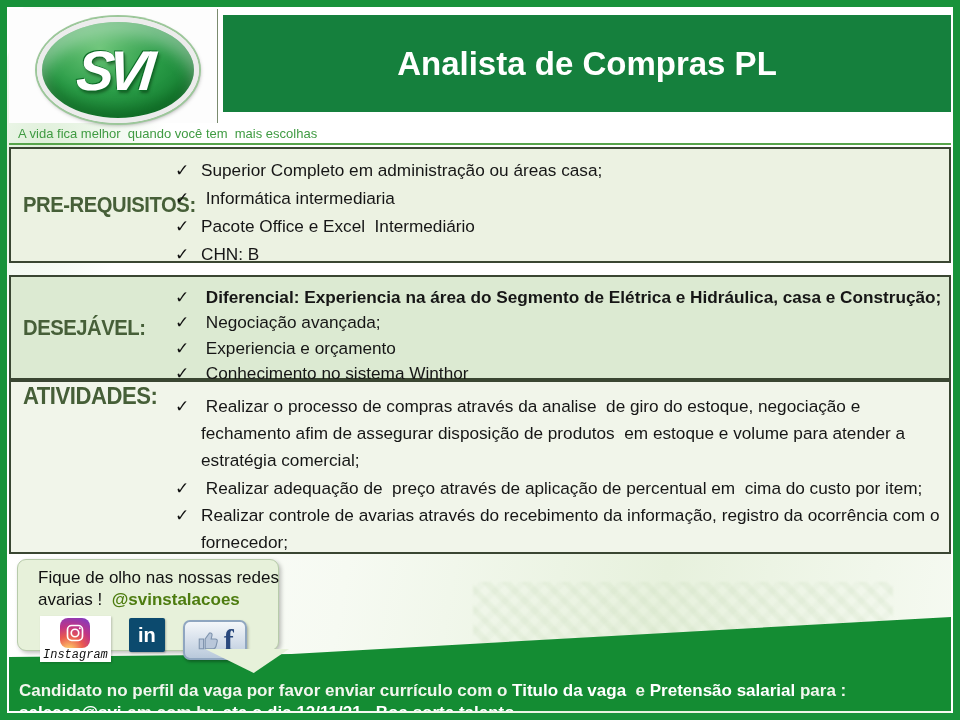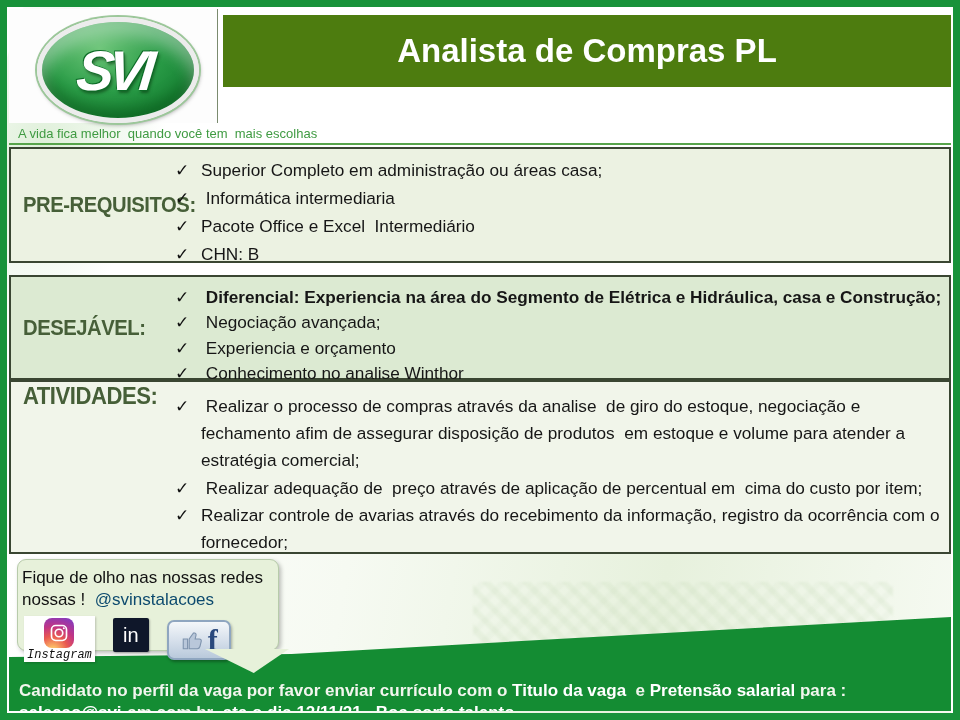--- a/index.html
+++ b/index.html
@@ -21,21 +21,21 @@
     border:5px solid #ececec;
     box-shadow: 0 0 0 2px #9cc79a, inset 0 14px 16px rgba(255,255,255,.40), inset 0 -10px 14px rgba(0,60,10,.35), 1px 2px 4px rgba(0,0,0,.35);
     display:flex; align-items:center; justify-content:center;
   }
   .logo-text {
     color:#ffffff; font-weight:bold; font-style:italic; font-size:56px; letter-spacing:-6px;
     text-shadow: 1px 1px 0 #0c6b26, -1px -1px 0 #0c6b26, 2px 3px 3px rgba(0,40,5,.5);
     transform: skewX(-6deg); padding-right:10px;
   }
   .title-panel {
-    position:absolute; left:216px; top:8px; right:2px; height:72px; background:#4d7c0f;
+    position:absolute; left:216px; top:8px; right:2px; height:97px; background:#15803d;
     display:flex; flex-direction:column; align-items:center; justify-content:center; gap:2px;
   }
   .title-main { color:#fff; font-weight:bold; font-size:33px; margin:0; }
   .title-sub  { color:#fff; font-weight:bold; font-size:25px; margin:0; }
   .tagline-bar {
     position:absolute; left:2px; right:2px; top:117px; height:19px;
     border-bottom:2px solid #57a44b; color:#3f9b42; font-size:13px;
     padding-left:9px; white-space:pre; line-height:19px;
   }
   
@@ -73,39 +73,39 @@
     background:
       repeating-linear-gradient(45deg, rgba(170,200,150,.25) 0 6px, rgba(255,255,255,0) 6px 14px),
       repeating-linear-gradient(-45deg, rgba(190,210,180,.2) 0 6px, rgba(255,255,255,0) 6px 14px);
     filter: blur(1px);
   }
   
   .bubble {
     position:absolute; left:10px; top:552px; width:262px; height:92px;
     background:#e7f1da; border:1px solid #b7cbaa; border-radius:9px;
     box-shadow:2px 2px 4px rgba(0,0,0,.25);
-    padding:7px 4px; box-sizing:border-box; z-index:3;
+    padding:7px 20px; box-sizing:border-box; z-index:3;
   }
   .bubble-tail {
     position:absolute; left:198px; top:642px; width:84px; height:24px;
     background:#e7f1da; clip-path:polygon(0 0, 100% 0, 58% 100%); z-index:3;
   }
   .bubble-line { font-size:17px; color:#111; line-height:22px; white-space:pre; }
-  .handle { font-weight:normal; color:#0c4a6e; }
+  .handle { font-weight:bold; color:#4d7c0f; }
   .icons-row { display:flex; align-items:flex-start; gap:18px; margin-top:5px; margin-left:2px; }
   .ig-card { background:#fff; padding:2px 3px 0 3px; text-align:center; box-shadow:1px 1px 2px rgba(0,0,0,.2); }
   .ig-icon {
     width:30px; height:30px; border-radius:8px; margin:0 auto;
     background: radial-gradient(circle at 30% 110%, #fdc468 8%, #e95950 38%, #c13584 62%, #8a3ab9 90%);
     display:flex; align-items:center; justify-content:center;
   }
   .ig-caption { font-family:Liberation Mono, monospace; font-style:italic; font-size:12px; color:#111; line-height:14px; }
   .li-icon {
-    width:36px; height:34px; background:#0f172a; border-radius:2px; margin-top:2px;
-    color:#fff; font-weight:normal; font-size:20px; display:flex; align-items:center; justify-content:center;
+    width:36px; height:34px; background:#0c4a6e; border-radius:2px; margin-top:2px;
+    color:#fff; font-weight:bold; font-size:20px; display:flex; align-items:center; justify-content:center;
     box-shadow:1px 1px 2px rgba(0,0,0,.25);
   }
   .fb-card {
     width:64px; height:40px; margin-top:4px; border-radius:7px;
     background: linear-gradient(#f4f7fa 0%, #d4deea 55%, #b9c9db 100%);
     border:2px solid #8fa6c0; box-shadow:1px 2px 3px rgba(0,0,0,.3);
     display:flex; align-items:center; justify-content:center; gap:2px; box-sizing:border-box;
   }
   .fb-f { color:#29487d; font-weight:bold; font-size:30px; line-height:30px; font-family:"Liberation Serif", serif; }
   
@@ -152,21 +152,21 @@
 
   <div class="box box-desejavel">
     <div class="label-col">
       <span class="section-label">DESEJÁVEL:</span>
     </div>
     <div class="items-col">
       <ul class="items">
         <li><span class="check">✓</span><span class="item-text"> Diferencial: Experiencia na área do Segmento de Elétrica e Hidráulica, casa e Construção;</span></li>
         <li><span class="check">✓</span><span class="item-text"> Negociação avançada;</span></li>
         <li><span class="check">✓</span><span class="item-text"> Experiencia e orçamento</span></li>
-        <li><span class="check">✓</span><span class="item-text"> Conhecimento no analise Winthor</span></li>
+        <li><span class="check">✓</span><span class="item-text"> Conhecimento no sistema Winthor</span></li>
       </ul>
     </div>
   </div>
 
   <div class="box box-atividades">
     <div class="label-col">
       <span class="section-label">ATIVIDADES:</span>
     </div>
     <div class="items-col">
       <ul class="items">
@@ -176,21 +176,21 @@
         <li><span class="check">✓</span><span class="item-text">Realiza a elaboração de  relatórios através da apuração de dados, análise e  construção de informações afim de suportar a gestão de compras em tomadas de  decisões;</span></li>
       </ul>
     </div>
   </div>
 
   <div class="texture-band"></div>
   <div class="texture-weave"></div>
 
   <div class="bubble">
     <div class="bubble-line">Fique de olho nas nossas redes</div>
-    <div class="bubble-line"><span>nossas !  </span><span class="handle">@svinstalacoes</span></div>
+    <div class="bubble-line"><span>avarias !  </span><span class="handle">@svinstalacoes</span></div>
     <div class="icons-row">
       <div class="ig-card">
         <div class="ig-icon">
           <svg width="20" height="20" viewBox="0 0 24 24" fill="none" stroke="#ffffff" stroke-width="2">
             <rect x="3" y="3" width="18" height="18" rx="5"></rect>
             <circle cx="12" cy="12" r="4.5"></circle>
             <circle cx="17.8" cy="6.2" r="1.2" fill="#ffffff" stroke="none"></circle>
           </svg>
         </div>
         <div class="ig-caption">Instagram</div>

